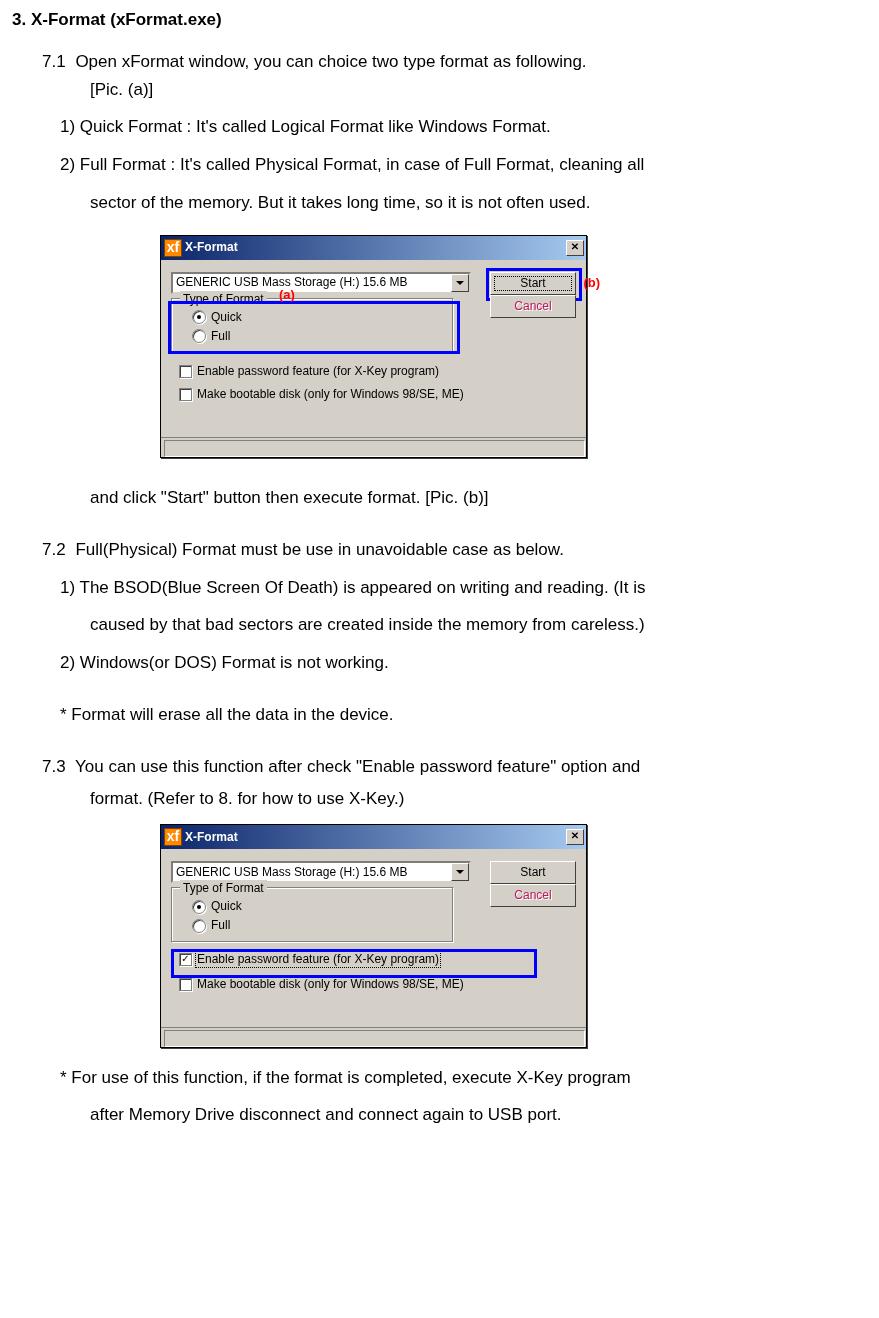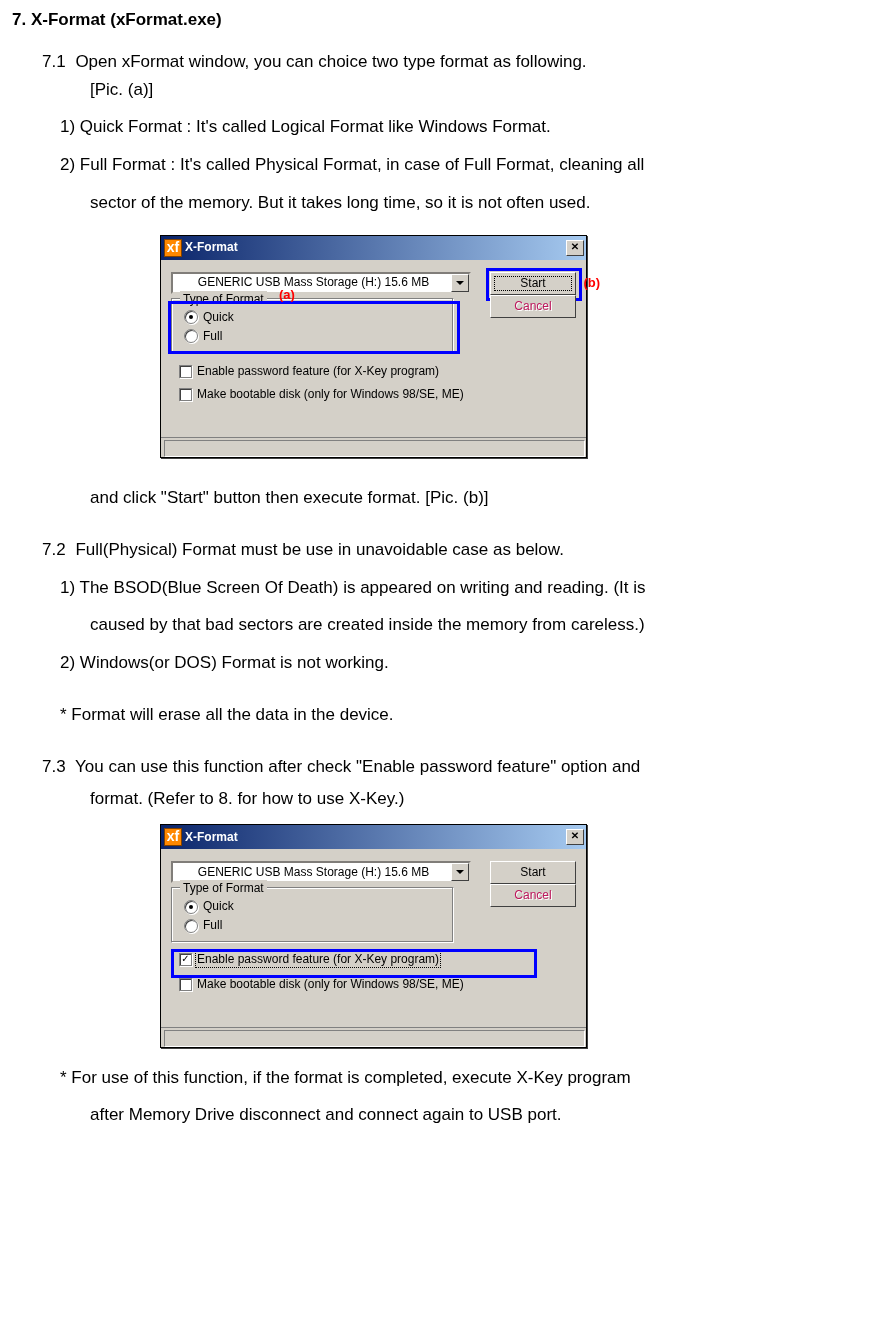--- a/index.html
+++ b/index.html
@@ -93,21 +93,20 @@
       height: 22px;
       background: #fff;
       border: 2px inset #d4d0c8;
       align-items: center;
       padding: 0 0 0 3px;
       box-sizing: border-box;
     }
     .dropdown-text {
       flex: 1;
       white-space: nowrap;
-      text-align: center;
     }
     .dropdown-arrow {
       width: 16px;
       height: 16px;
       background: #d4d0c8;
       border: 1px solid;
       border-color: #fff #404040 #404040 #fff;
       display: flex;
       align-items: center;
       justify-content: center;
@@ -136,21 +135,21 @@
     }
     .win-btn.disabled {
       color: #be185d;
       text-shadow: 1px 1px 0 #fff;
     }
     .fieldset {
       border: 1px solid #808080;
       border-right-color: #fff;
       border-bottom-color: #fff;
       box-shadow: inset -1px -1px 0 #808080, inset 1px 1px 0 #fff;
-      padding: 8px 8px 6px 12px;
+      padding: 8px 8px 6px 20px;
       margin-top: 4px;
       position: relative;
       width: 283px;
       box-sizing: border-box;
     }
     .fieldset-legend {
       position: absolute;
       top: -8px;
       left: 8px;
       background: #d4d0c8;
@@ -227,21 +226,21 @@
     .spaced {
       margin-top: 28px;
     }
     .spaced2 {
       margin-top: 18px;
     }
   </style>
 </head>
 <body>
 
-<div class="heading">7. X-Format (xFormat.exe)</div>
+<div class="heading">3. X-Format (xFormat.exe)</div>
 
 <div class="para indent1">
   <span class="num-label">7.1</span>
   <span>Open xFormat window, you can choice two type format as following.</span>
 </div>
 <div class="para indent3" style="margin-top:-10px">[Pic. (a)]</div>
 <div class="para indent2">1) Quick Format : It's called Logical Format like Windows Format.</div>
 <div class="para indent2">2) Full Format : It's called Physical Format, in case of Full Format, cleaning all</div>
 <div class="para indent3" style="margin-top:4px">sector of the memory. But it takes long time, so it is not often used.</div>
 

